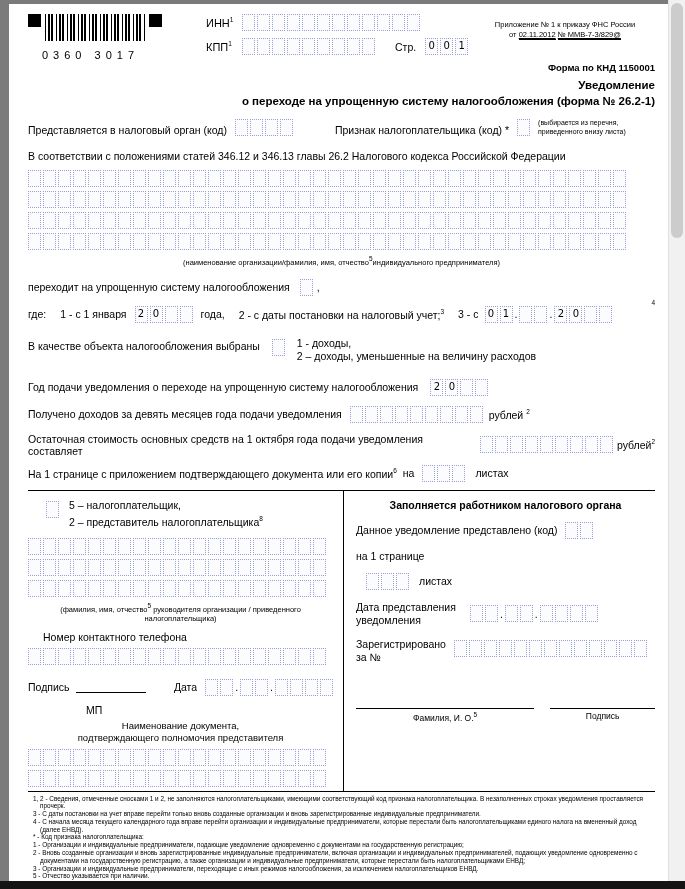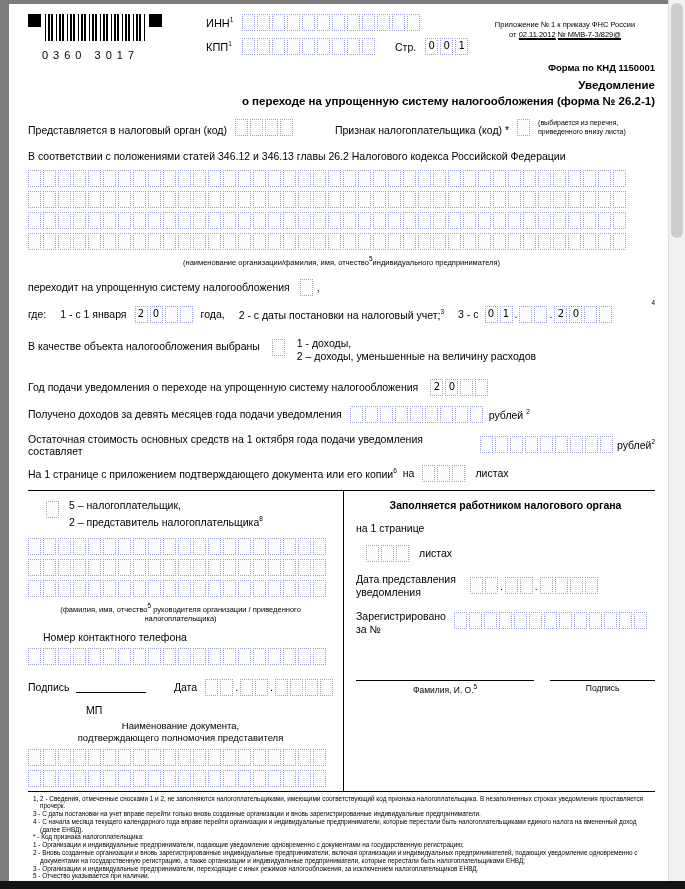--- a/index.html
+++ b/index.html
@@ -615,20 +615,27 @@
             <span class="cell"></span>
             <span class="cell"></span>
             <span class="cell"></span>
             <span class="cell"></span>
           </span>
       </div>
     </div>
 
     <div class="right-col">
       <div class="rt-header">Заполняется работником налогового органа</div>
+      <div class="flexrow rt-row">
+        <span>Данное уведомление представлено (код)</span>
+        <span class="cells" style="margin-left:8px;">
+            <span class="cell"></span>
+            <span class="cell"></span>
+          </span>
+      </div>
       <div class="rt-row">на 1 странице</div>
       <div class="flexrow rt-row">
         <span class="cells" style="margin-left:10px;">
             <span class="cell"></span>
             <span class="cell"></span>
             <span class="cell"></span>
           </span>
         <span style="margin-left:10px;">листах</span>
       </div>
       <div class="flexrow rt-row">

